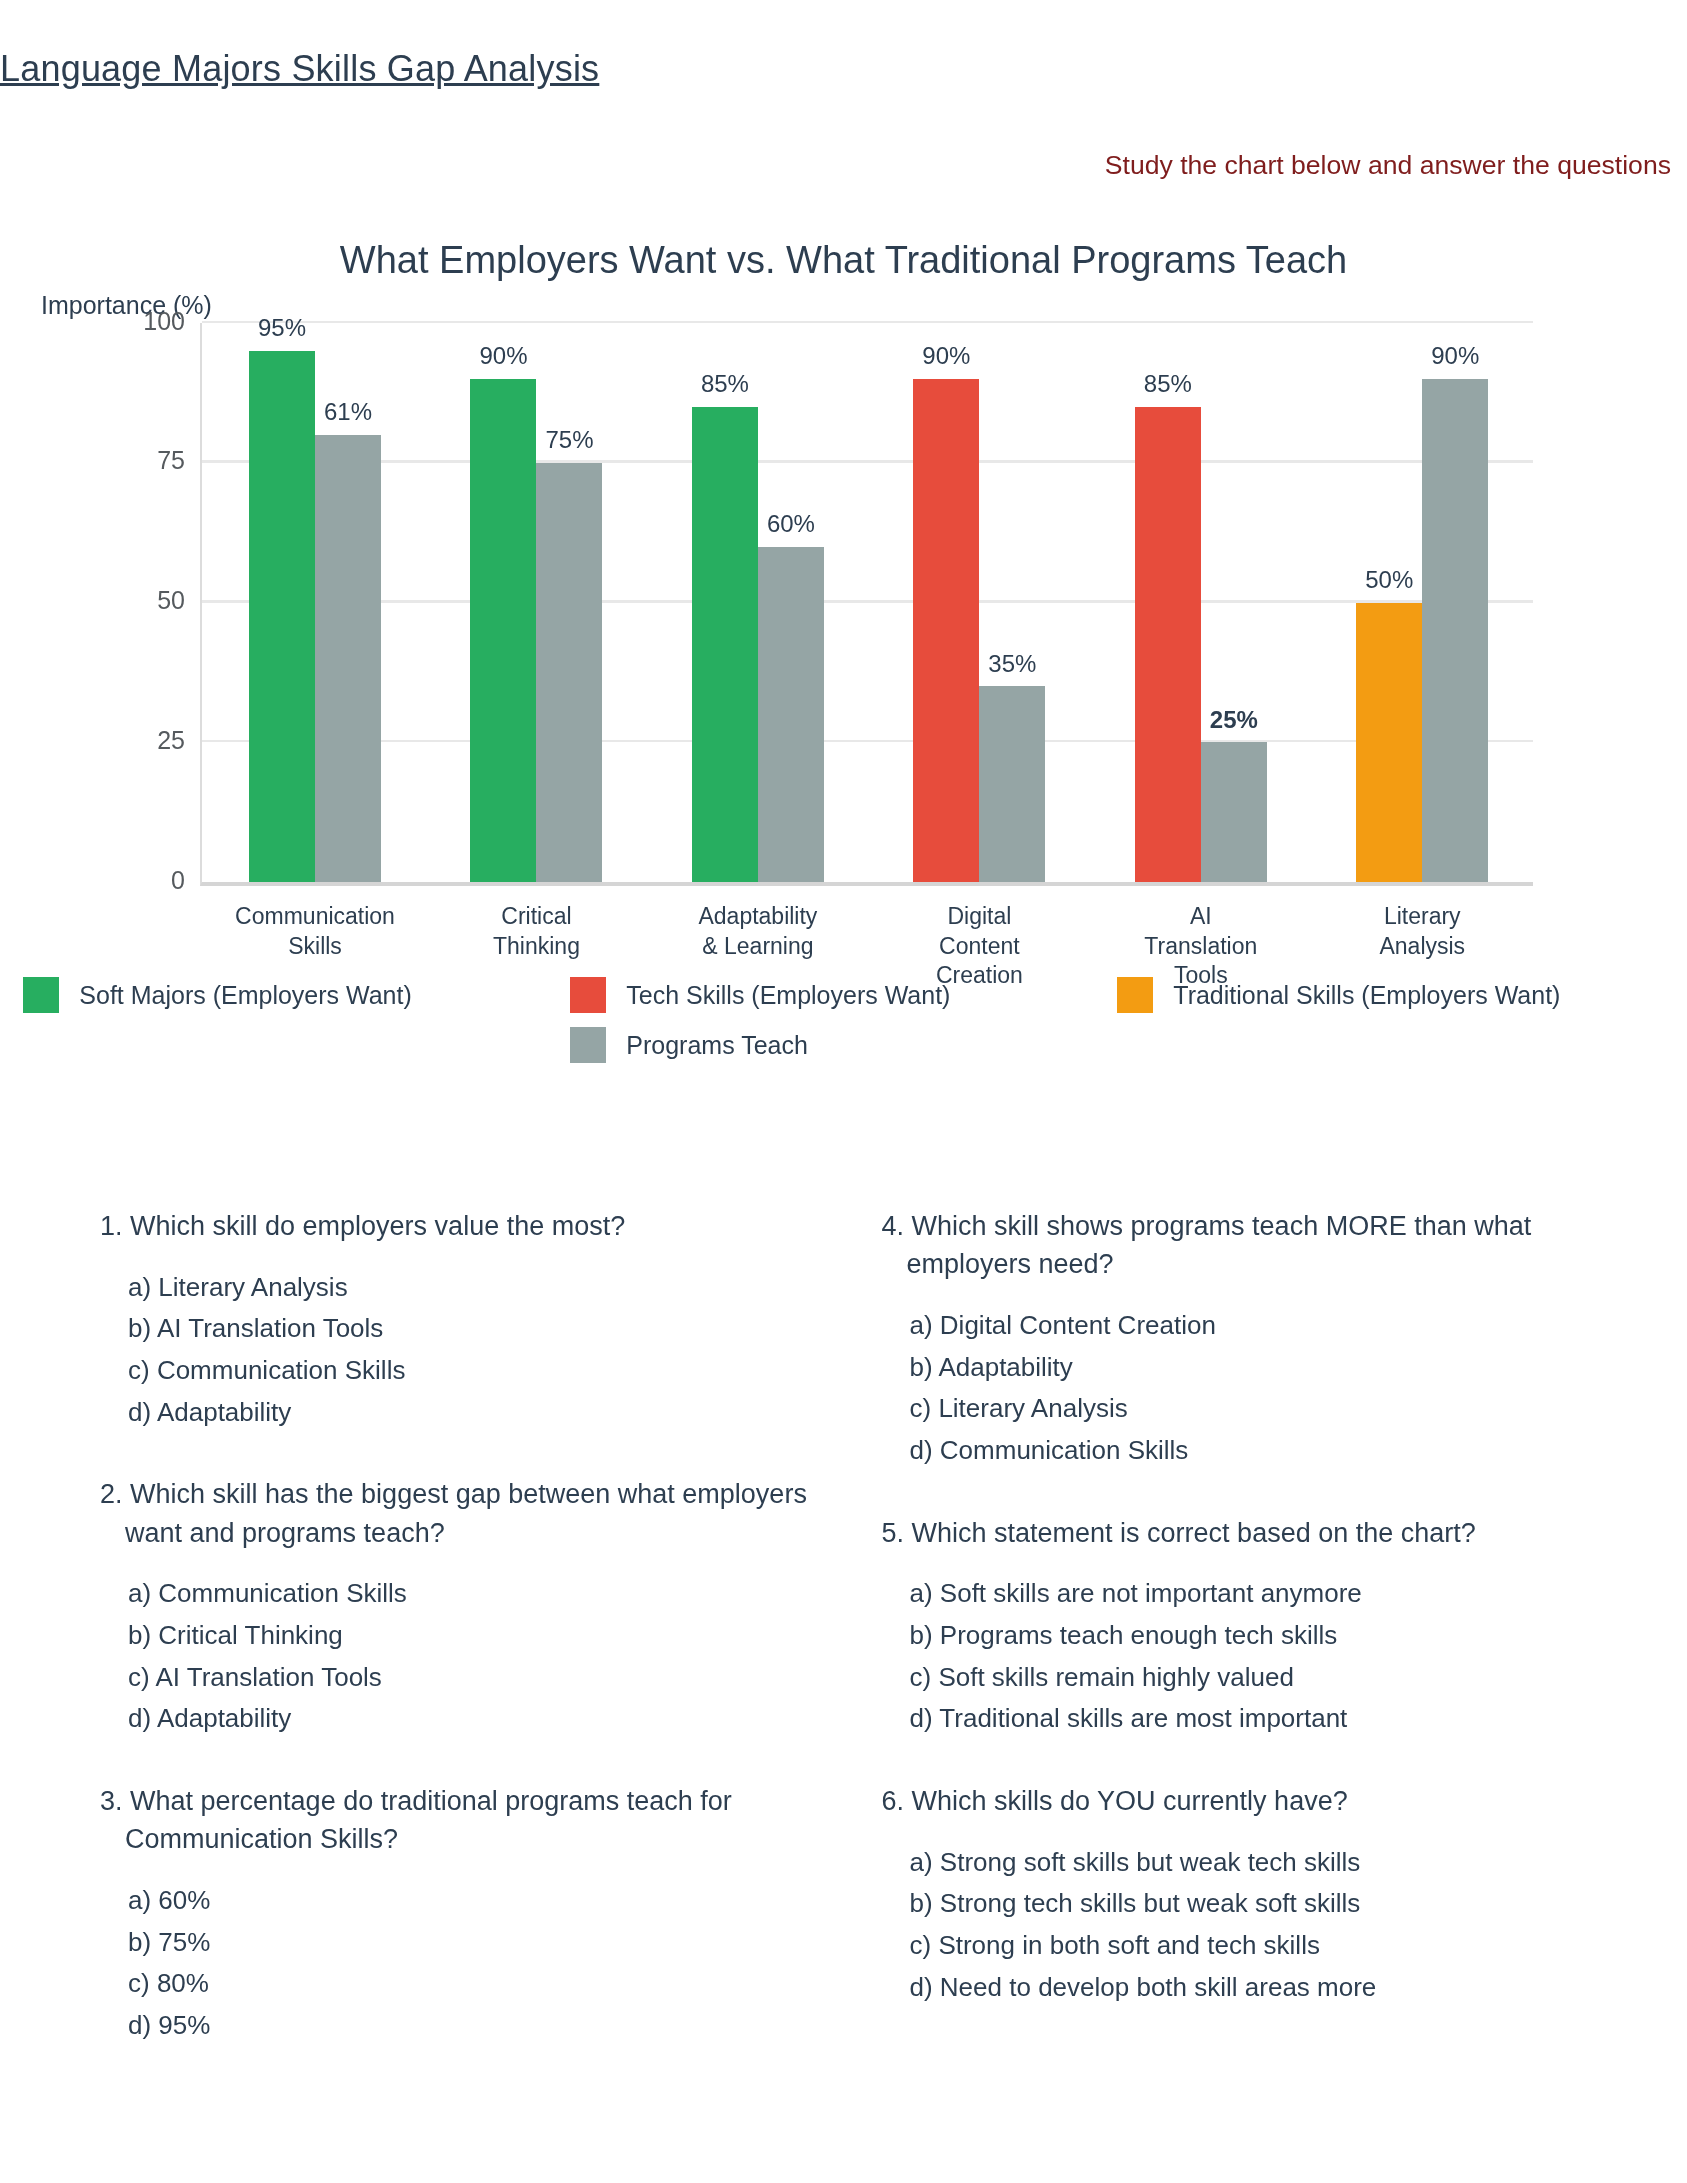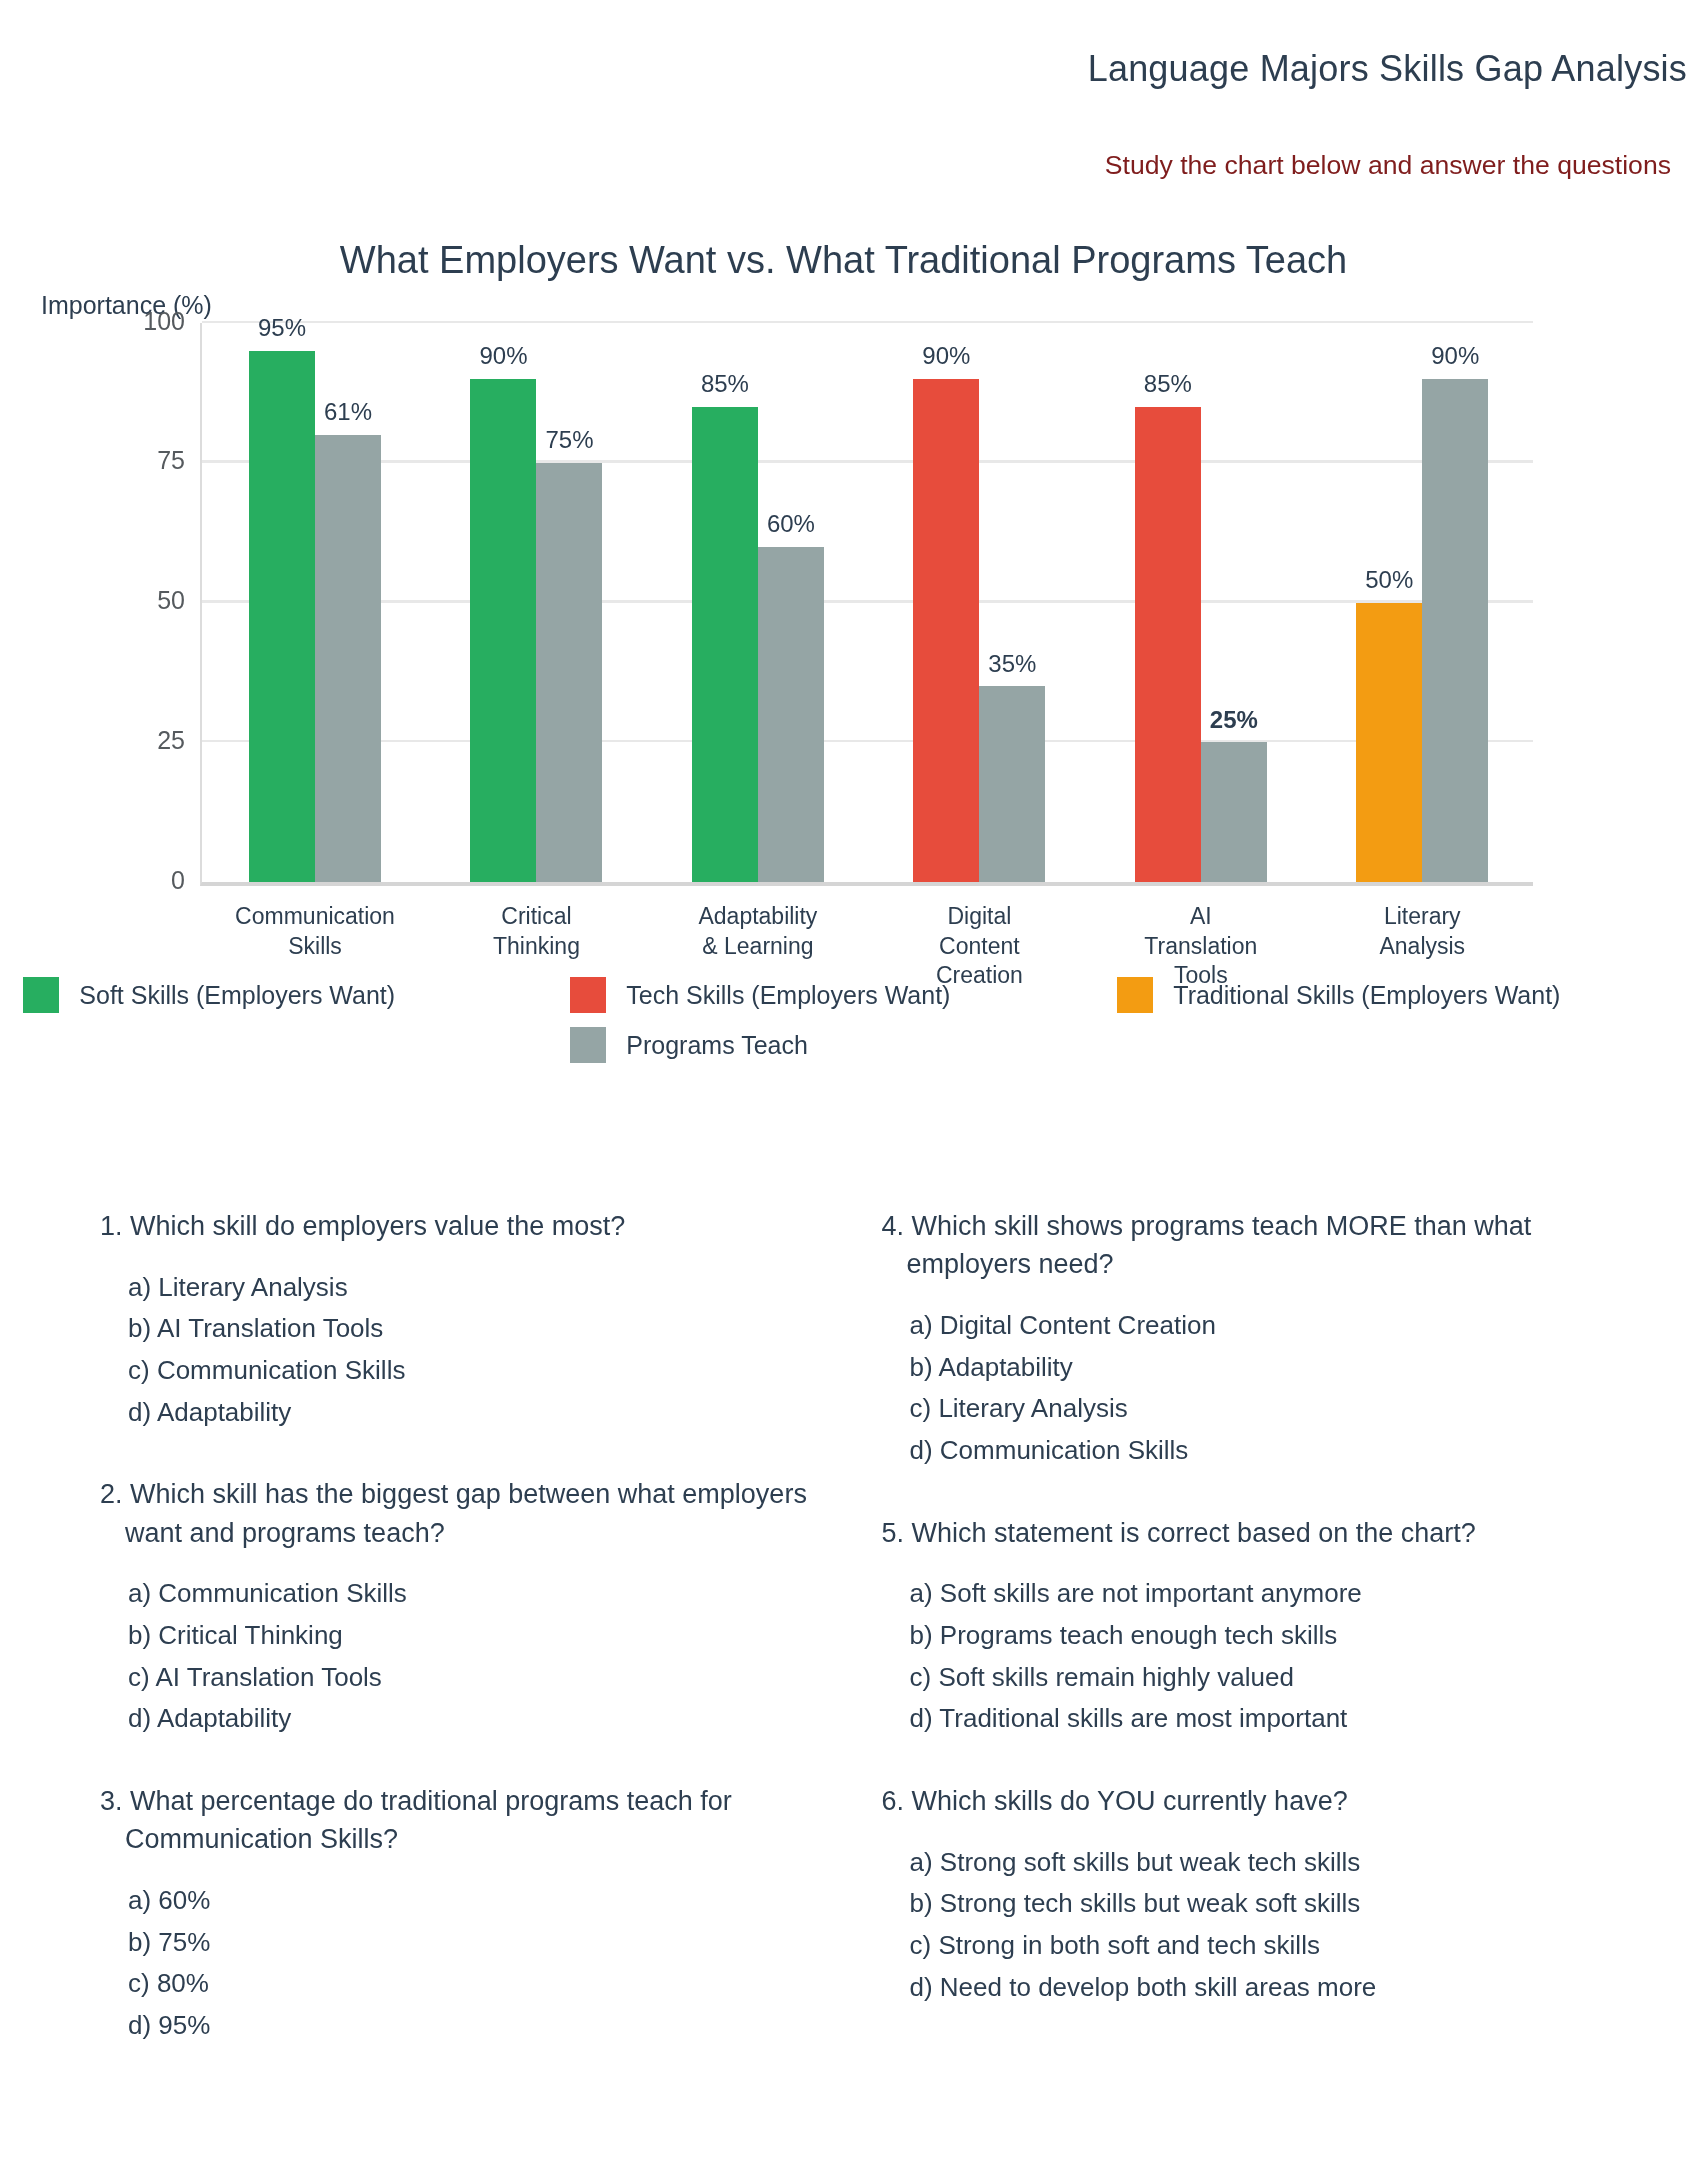--- a/index.html
+++ b/index.html
@@ -11,27 +11,28 @@
     width: 1687px;
     height: 2183px;
     font-family: "Liberation Sans", sans-serif;
     color: #2d3e50;
     overflow: hidden;
     position: relative;
   }
 
   
   .page-title {
-    text-align: right;
+    text-align: left;
     font-size: 36px;
     font-weight: 400;
     color: #2d3e50;
     margin: 0;
     padding-top: 48px;
     letter-spacing: 0.2px;
+    text-decoration: underline;
   }
   .page-subtitle {
     text-align: right;
     font-size: 26.6px;
     font-weight: 400;
     color: #7f1d1d;
     margin: 16px;
     padding-top: 44px;
   }
   .chart-title {
@@ -281,21 +282,21 @@
             <div class="bar-label">90%</div>
           </div>
           <div class="cat-label">Literary
 Analysis</div>
         </div>
       </div>
   </div>
   <div class="legend" id="legend">
       <div class="legend-item">
         <span class="legend-swatch" style="background: rgb(39, 174, 96);"></span>
-        <span class="legend-text">Soft Skills (Employers Want)</span>
+        <span class="legend-text">Soft Majors (Employers Want)</span>
       </div>
       <div class="legend-item">
         <span class="legend-swatch" style="background: rgb(231, 76, 60);"></span>
         <span class="legend-text">Tech Skills (Employers Want)</span>
       </div>
       <div class="legend-item">
         <span class="legend-swatch" style="background: rgb(243, 156, 18);"></span>
         <span class="legend-text">Traditional Skills (Employers Want)</span>
       </div>
       <div class="legend-item">

